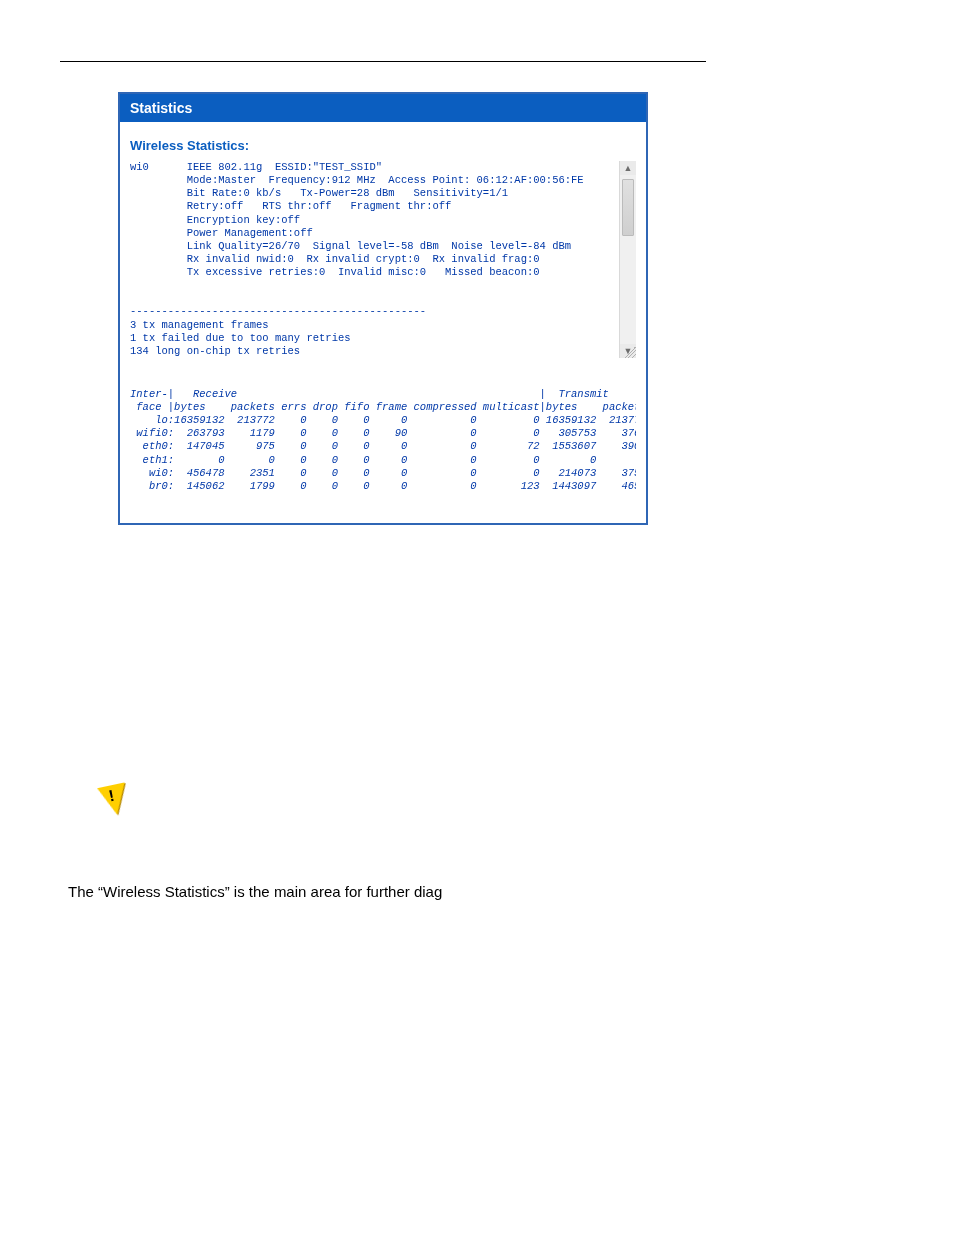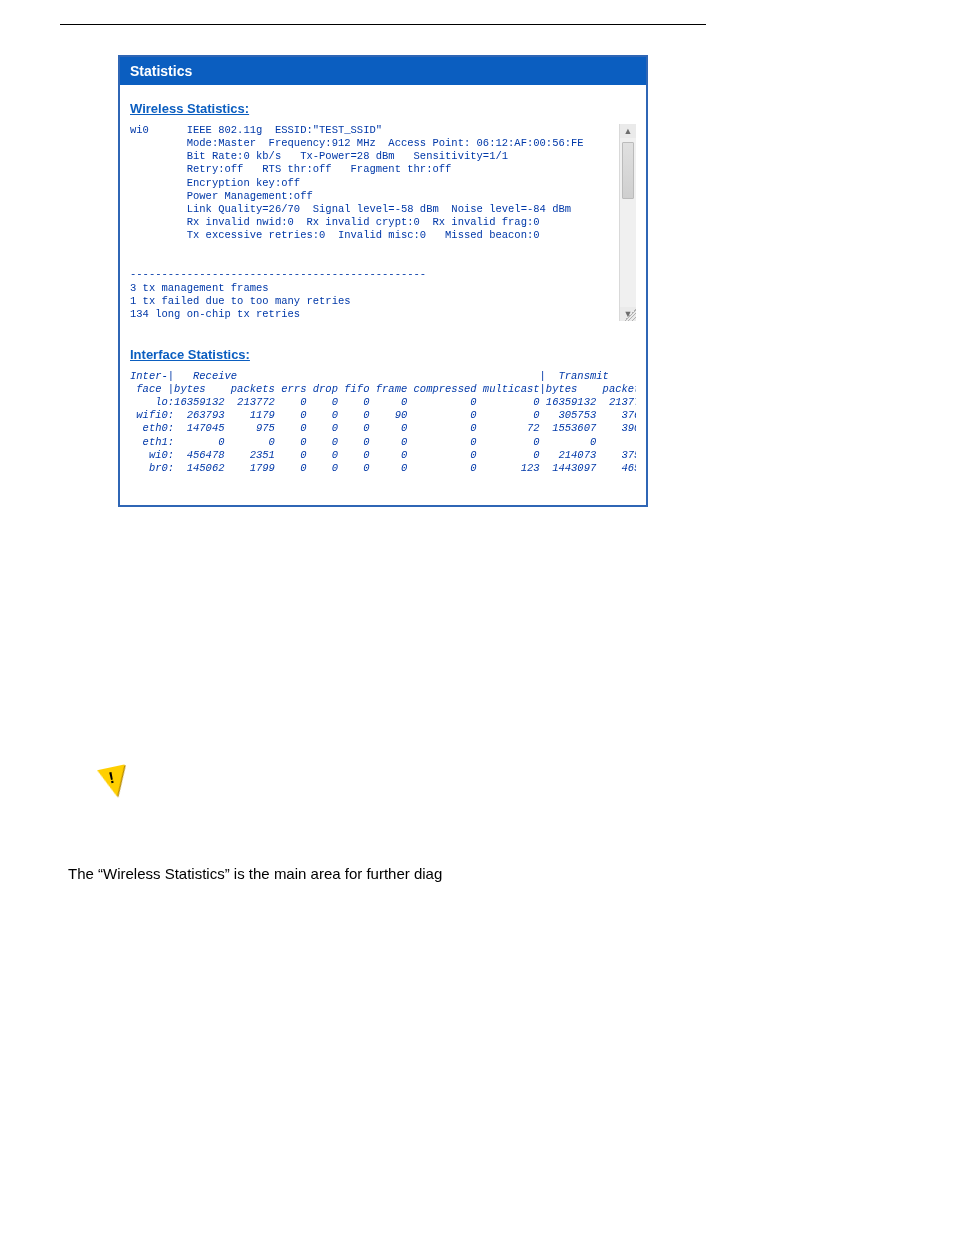--- a/index.html
+++ b/index.html
@@ -5,21 +5,21 @@
   html, body {
     margin: 0;
     padding: 0;
     background: #fff;
     width: 954px;
     font-family: Arial, Helvetica, sans-serif;
     color: #000;
   }
   .page {
     width: 766px;
-    padding: 24px 60px 40px 60px;
+    padding: 61px 60px 40px 60px;
     box-sizing: border-box;
   }
   hr.topline {
     border: none;
     border-top: 1px solid #000;
     margin: 0 0 30px 0;
   }
   .screenshot {
     width: 530px;
     margin: 0 auto 40px auto;
@@ -35,21 +35,20 @@
     padding: 6px 10px;
     font-family: Arial, Helvetica, sans-serif;
   }
   .panel-body {
     padding: 16px 10px 30px 10px;
   }
   .section-title {
     color: #0b5ec0;
     font-weight: bold;
     font-size: 13px;
-    text-decoration: underline;
     font-family: Arial, Helvetica, sans-serif;
     margin-bottom: 8px;
   }
   .pre-box {
     position: relative;
     padding-right: 18px;
   }
   .pre {
     font-family: "Courier New", Courier, monospace;
     font-size: 10.5px;
@@ -168,21 +167,20 @@
         <div class="scrollbar">
           <div class="arrow up">▲</div>
           <div class="thumb"></div>
           <div class="arrow down">▼</div>
           <div class="resize"></div>
         </div>
       </div>
 
       <div class="spacer-mid"></div>
 
-      <div class="section-title">Interface Statistics:</div>
 
       <div class="lower-pre-wrap">
         <pre class="pre">Inter-|   Receive                                                |  Transmit
  face |bytes    packets errs drop fifo frame compressed multicast|bytes    packets
     lo:16359132  213772    0    0    0     0          0         0 16359132  213772
  wifi0:  263793    1179    0    0    0    90          0         0   305753    3760
   eth0:  147045     975    0    0    0     0          0        72  1553607    3907
   eth1:       0       0    0    0    0     0          0         0        0       0
    wi0:  456478    2351    0    0    0     0          0         0   214073    3759
    br0:  145062    1799    0    0    0     0          0       123  1443097    4653</pre>

